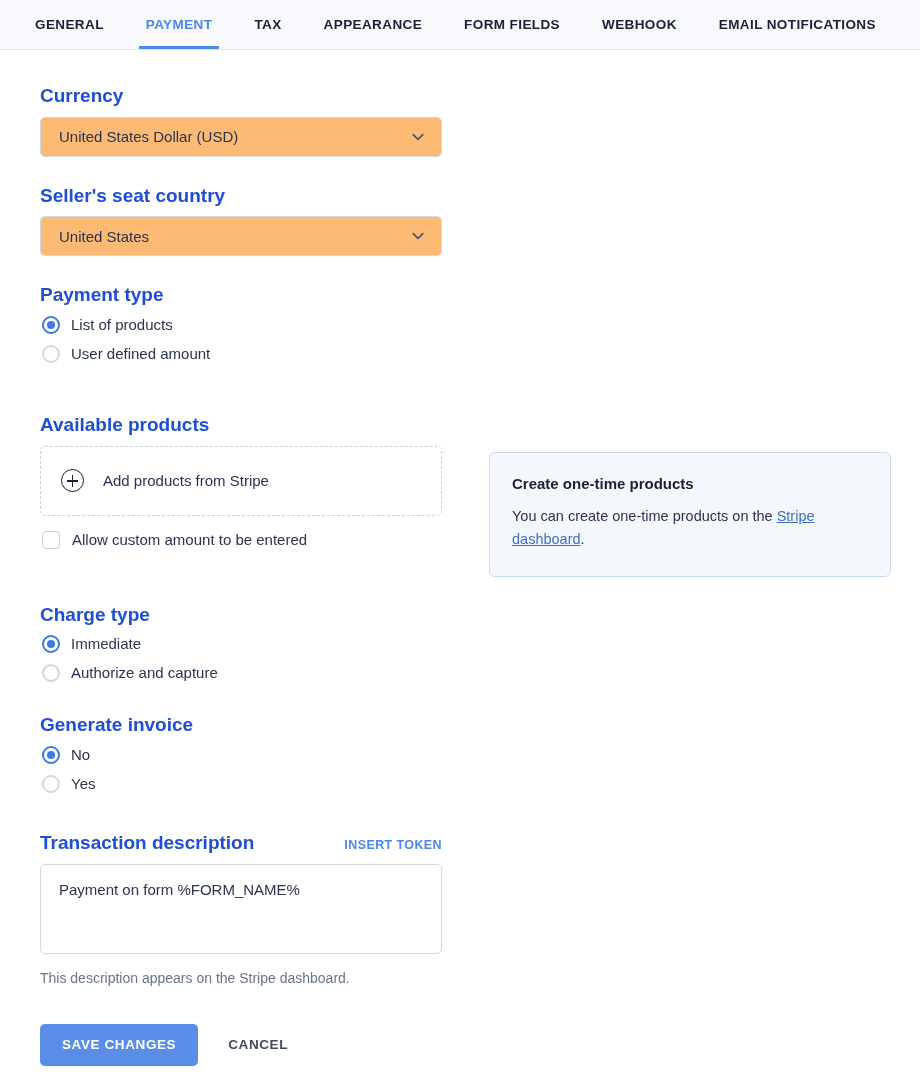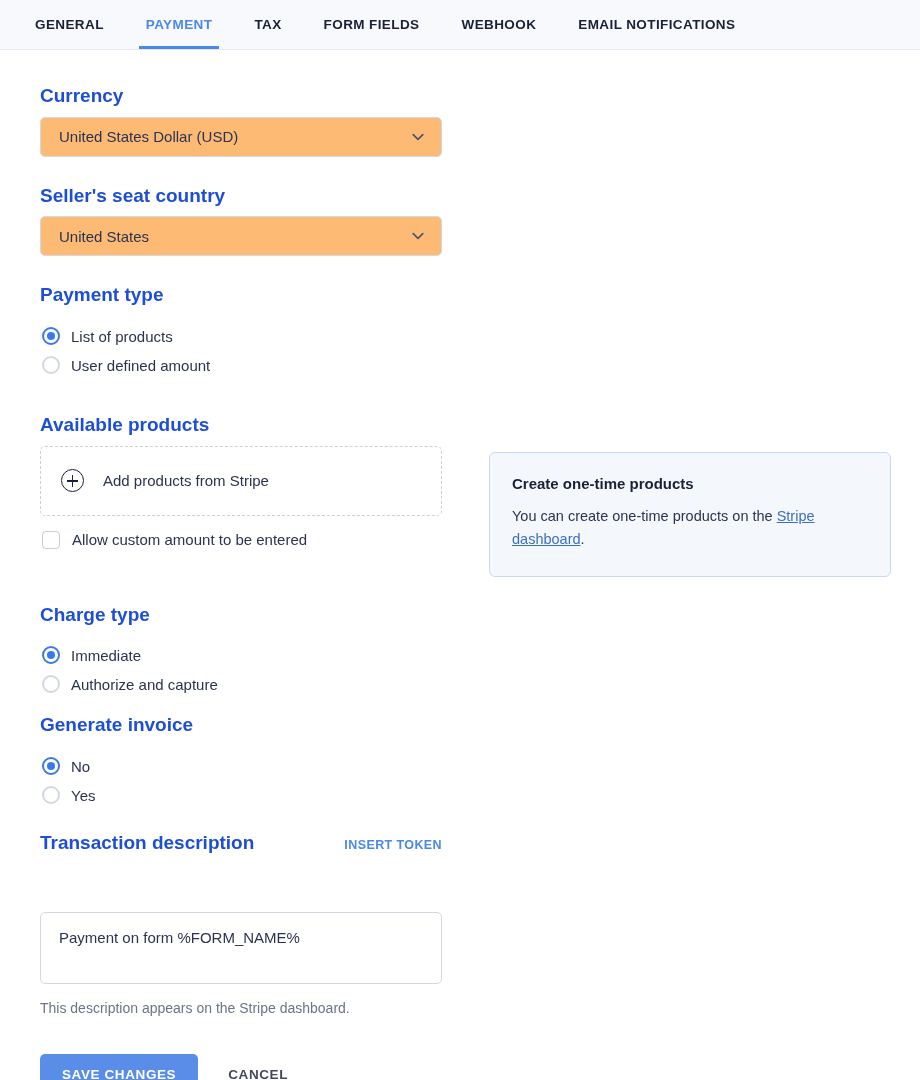--- a/index.html
+++ b/index.html
@@ -85,21 +85,21 @@
   }
   .chev svg { display: block; }
 
   .gap-lg { height: 27px; }
   .gap-md { height: 20px; }
   .gap-sm { height: 12px; }
 
   
   .radio-row {
     display: flex;
-    align-items: flex-end;
+    align-items: flex-start;
     height: 29px;
     cursor: pointer;
   }
   .radio {
     width: 18px; height: 18px;
     border-radius: 50%;
     border: 2px solid #d2d8e2;
     background: #fff;
     margin-right: 11px;
     margin-left: 2px;
@@ -199,33 +199,32 @@
     margin-bottom: 8px;
   }
   .insert-token {
     font-size: 12.5px;
     font-weight: bold;
     letter-spacing: 0.4px;
     color: #4a88ed;
     cursor: pointer;
   }
   .textarea {
-    height: 72px;
+    height: 90px;
     border: 1px solid #d3d9e3;
     border-radius: 5px;
     background: #fff;
     padding: 14px 18px;
     font-size: 15px;
     font-family: "Liberation Sans", sans-serif;
     color: #2b3350;
     line-height: 1.4;
     width: 100%;
     resize: none;
     outline: none;
-    margin-top: 48px;
   }
   .helper {
     font-size: 14px;
     color: #6b7488;
     margin-top: 12px;
   }
 
   
   .actions {
     display: flex;
@@ -265,20 +264,23 @@
   <div class="tab">
       <span>GENERAL</span>
     </div>
   <div class="tab active">
       <span>PAYMENT</span>
     </div>
   <div class="tab">
       <span>TAX</span>
     </div>
   <div class="tab">
+      <span>APPEARANCE</span>
+    </div>
+  <div class="tab">
       <span>FORM FIELDS</span>
     </div>
   <div class="tab">
       <span>WEBHOOK</span>
     </div>
   <div class="tab">
       <span>EMAIL NOTIFICATIONS</span>
     </div>
 </div>
 

